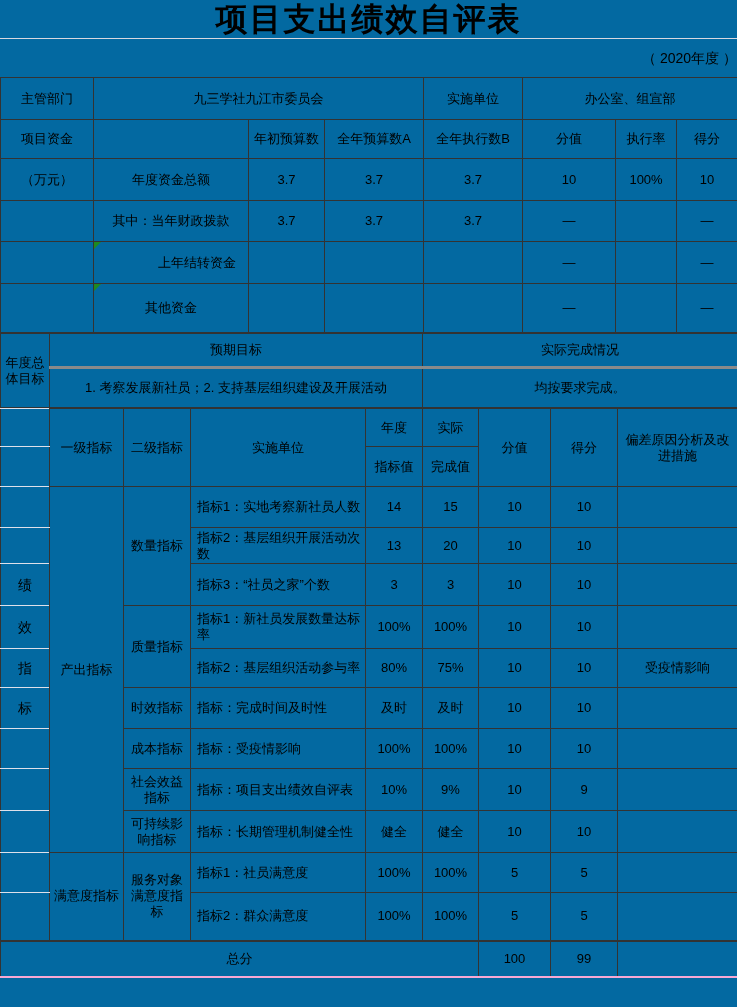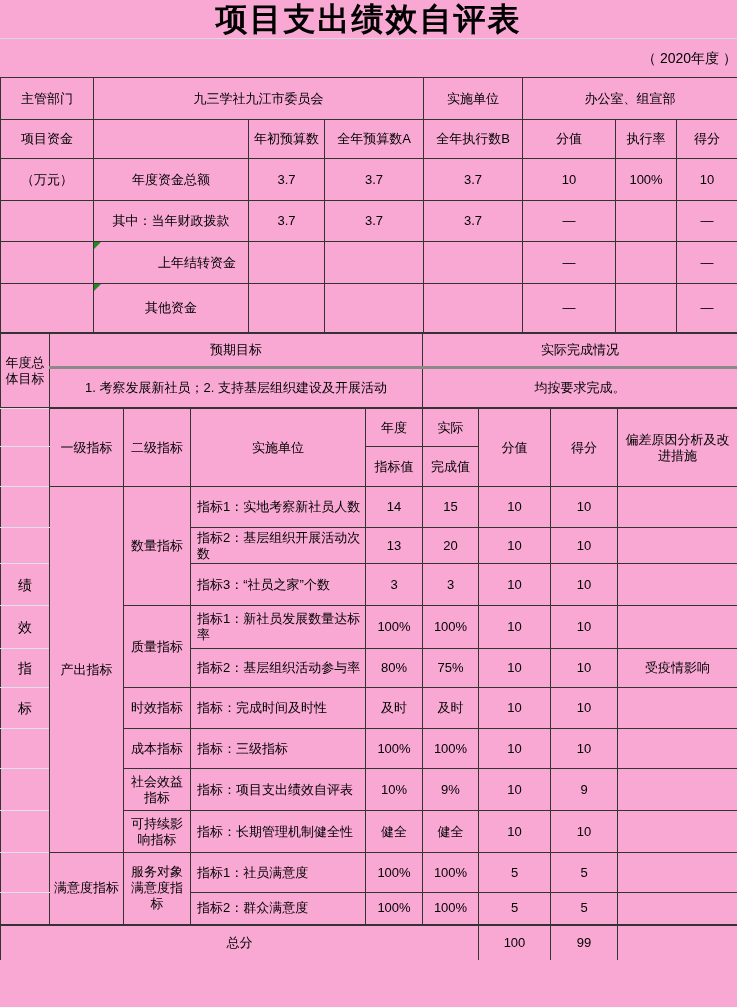--- a/index.html
+++ b/index.html
@@ -1,17 +1,17 @@
 <!DOCTYPE html>
 <html><head>
 <meta charset="utf-8">
 <style>
   html,body{margin:0;padding:0;background:#fff;}
   body{width:737px;font-family:"Liberation Sans","DejaVu Sans",sans-serif;color:#000;}
-  .page{width:737px;height:1007px;background:#f9a8d4;overflow:hidden;}
+  .page{width:737px;height:1007px;background:#0369a1;overflow:hidden;}
 
   .title{height:38px;line-height:38px;text-align:center;font-size:32px;font-weight:900;
          font-family:"Liberation Serif","DejaVu Serif",serif;letter-spacing:2px;}
   .subtitle{height:38px;line-height:38px;text-align:right;font-size:14px;
             border-top:1px solid #d8d8e0;padding-left:8px;}
 
   table{border-collapse:collapse;table-layout:fixed;width:737px;}
   td{border:1px solid #333;font-size:13px;line-height:16px;text-align:center;
      vertical-align:middle;padding:0 3px;overflow:hidden;word-break:break-all;}
 
@@ -215,21 +215,21 @@
       <td class="l3">指标：完成时间及时性</td>
       <td>及时</td>
       <td>及时</td>
       <td>10</td>
       <td>10</td>
       <td></td>
     </tr>
     <tr style="height:40px">
       <td class="strip"></td>
       <td>成本指标</td>
-      <td class="l3">指标：三级指标</td>
+      <td class="l3">指标：受疫情影响</td>
       <td>100%</td>
       <td>100%</td>
       <td>10</td>
       <td>10</td>
       <td></td>
     </tr>
     <tr style="height:42px">
       <td class="strip"></td>
       <td>社会效益指标</td>
       <td class="l3">指标：项目支出绩效自评表</td>
@@ -253,21 +253,21 @@
       <td class="strip"></td>
       <td rowspan="2">满意度指标</td>
       <td rowspan="2">服务对象满意度指标</td>
       <td class="l3">指标1：社员满意度</td>
       <td>100%</td>
       <td>100%</td>
       <td>5</td>
       <td>5</td>
       <td></td>
     </tr>
-    <tr style="height:32px">
+    <tr style="height:48px">
       <td class="strip"></td>
       <td class="l3">指标2：群众满意度</td>
       <td>100%</td>
       <td>100%</td>
       <td>5</td>
       <td>5</td>
       <td></td>
     </tr>
 
     <tr class="total-row" style="height:36px">

